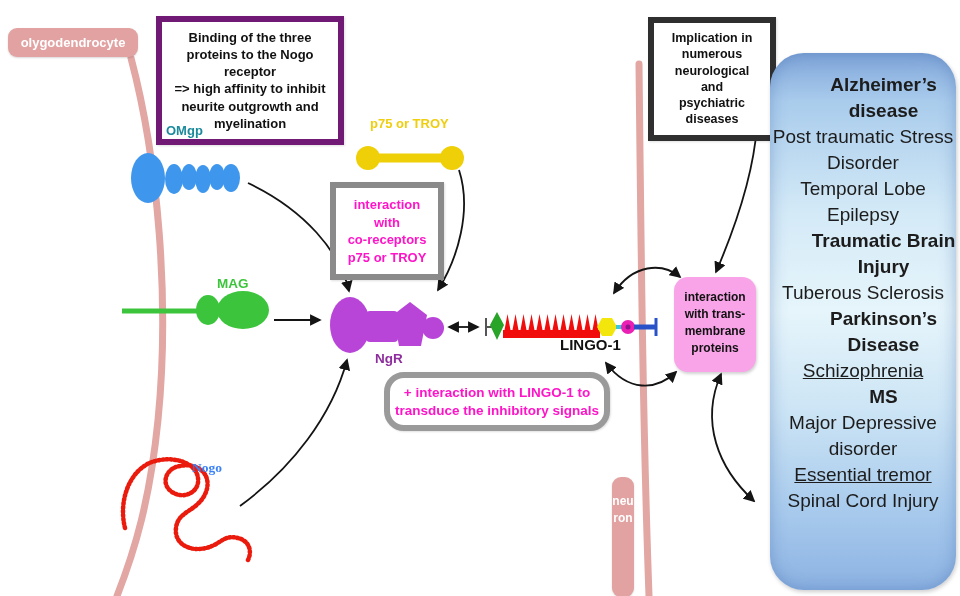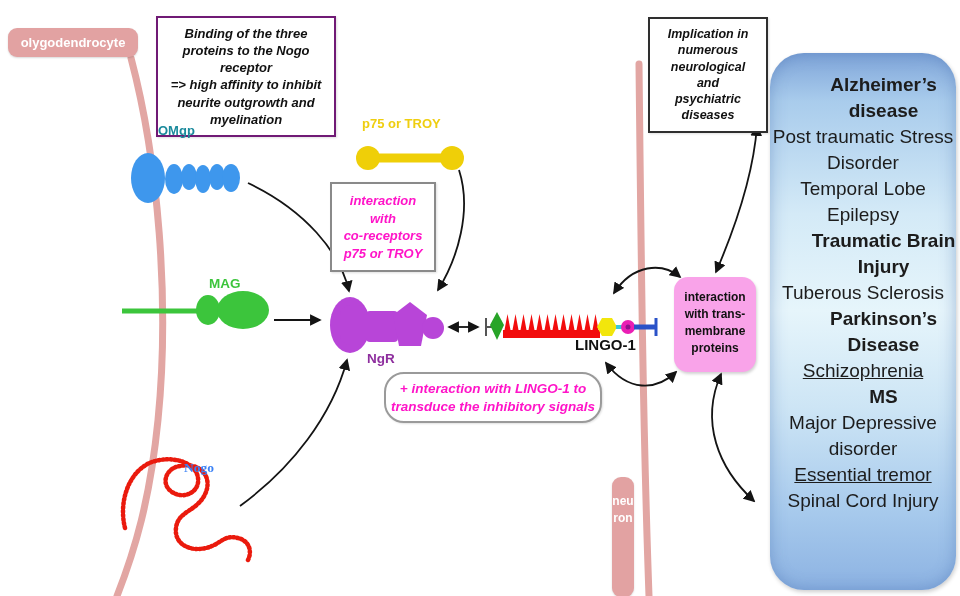--- a/index.html
+++ b/index.html
@@ -4,28 +4,28 @@
 <style>
   html,body{margin:0;padding:0;background:#fff;}
   #stage{
     position:relative;width:960px;height:596px;overflow:hidden;background:#ffffff;
     font-family:"Liberation Sans","DejaVu Sans",sans-serif;
   }
   #bg-svg{position:absolute;left:0;top:0;width:960px;height:596px;}
   .abs{position:absolute;}
   .pre{white-space:pre-line;}
   .note-box{
-    background:#fff;border:2px solid #701a75;text-align:center;
-    font-weight:bold;color:#111;box-shadow:1px 1px 2px rgba(0,0,0,.12);font-style:italic;
+    background:#fff;border:6px solid #701a75;text-align:center;
+    font-weight:bold;color:#111;box-shadow:1px 1px 2px rgba(0,0,0,.12);
   }
   .cell-pill{
     background:#e2a2a2;color:#fff;font-weight:bold;text-align:center;
     border-radius:9px;box-shadow:0 1px 2px rgba(0,0,0,.15);
   }
-  .protein-label{font-weight:bold;}
+  .protein-label{font-weight:bold;margin-left:8px;}
   .magenta{color:#ff14c8;}
   #binding-box{left:156px;top:16px;width:170px;padding:7px 3px;font-size:13px;line-height:1.32;}
   #implication-box{left:648px;top:17px;width:112px;padding:7px 2px;font-size:12.5px;line-height:1.3;border-color:#2f2f2f;}
   #coreceptor-box{left:330px;top:182px;width:98px;padding:8px 2px;font-size:13px;line-height:1.35;border-color:#8a8a8a;}
   #lingo-note-box{left:384px;top:372px;width:208px;padding:6px 3px;font-size:13.5px;line-height:1.3;border-color:#9a9a9a;border-radius:20px;}
   #transmembrane-box{
     left:674px;top:277px;width:78px;height:83px;padding:12px 2px 0 2px;
     background:#f9a3e9;border-radius:14px;text-align:center;
     font-size:12px;font-weight:bold;color:#111;line-height:1.42;
     box-shadow:1px 2px 3px rgba(0,0,0,.18);
@@ -42,21 +42,21 @@
     text-align:center;padding-top:19px;box-sizing:border-box;
   }
   .dz{font-size:19px;line-height:26px;color:#1c1c1c;}
   .dz.b{font-weight:bold;margin-left:41px;}
   .dz.u{text-decoration:underline;}
   #omgp-label{left:158px;top:123px;font-size:13px;color:#1a8a9c;}
   #p75-label{left:362px;top:116px;font-size:13px;color:#efce10;}
   #mag-label{left:209px;top:276px;font-size:13.5px;color:#3cc53c;}
   #nogo-label{left:184px;top:460px;font-size:13.5px;color:#3b82f6;font-family:Liberation Serif, serif;}
   #ngr-label{left:367px;top:351px;font-size:13.5px;color:#8e2e9e;}
-  #lingo-label{left:575px;top:336px;font-size:15px;color:#111;font-weight:bold;}
+  #lingo-label{left:552px;top:336px;font-size:15px;color:#111;font-weight:bold;}
 </style>
 </head>
 <body>
 
 <div id="stage">
 
   <svg id="bg-svg" viewBox="0 0 960 596">
     <defs>
       <marker id="ah" viewBox="0 0 10 10" refX="8.5" refY="5" markerWidth="6.5" markerHeight="6.5" orient="auto-start-reverse">
         <path d="M0,0 L10,5 L0,10 z" fill="#141414"></path>

